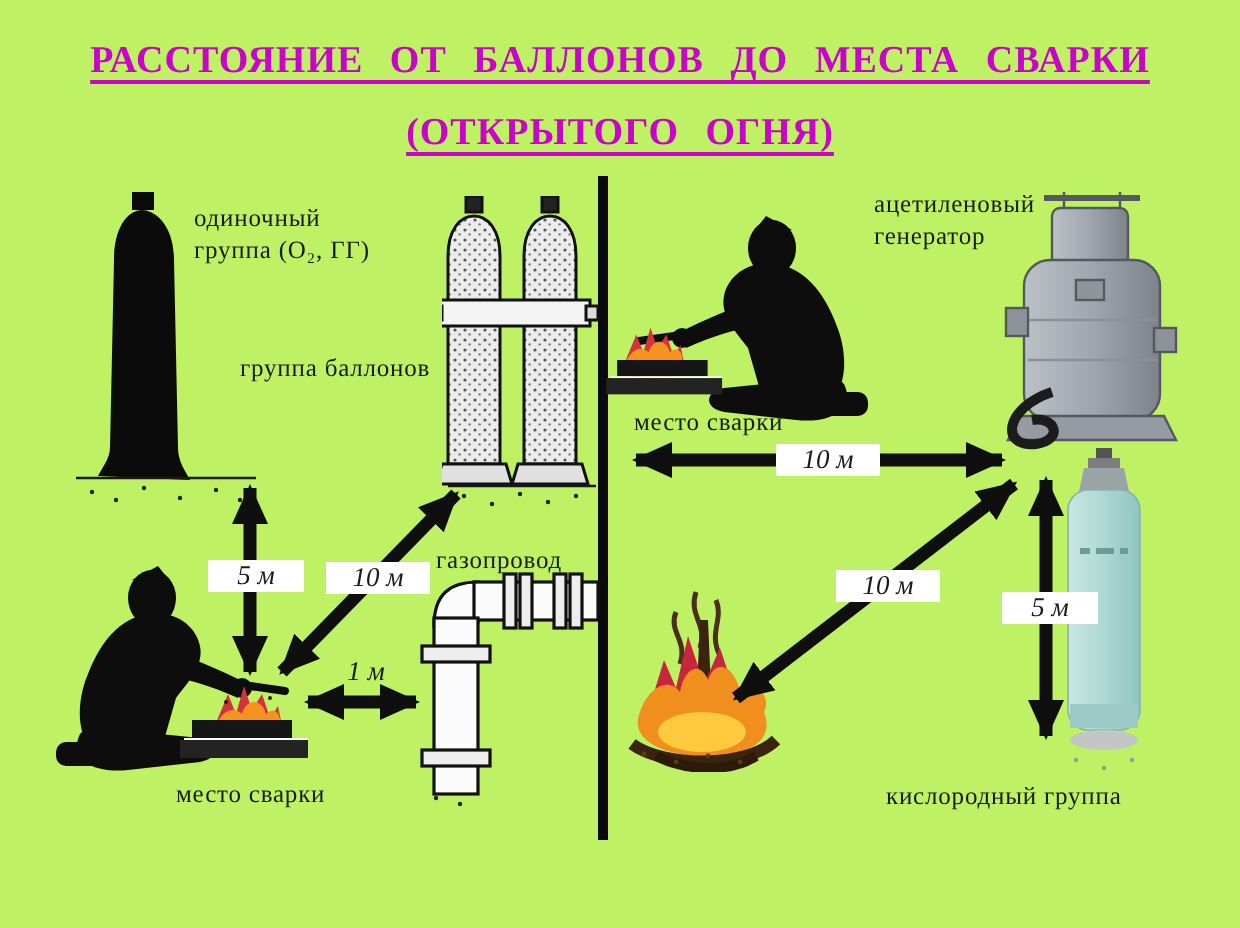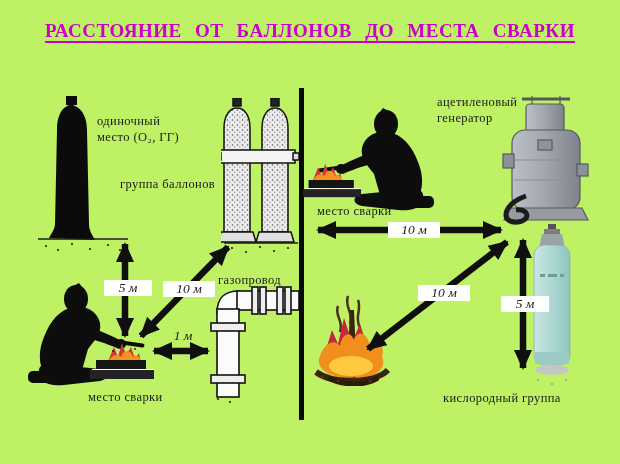--- a/index.html
+++ b/index.html
@@ -36,21 +36,21 @@
   #welder-left  { left:26px;  top:281px; }
   #flame-left   { left:105px; top:341px; }
   #slab-left    { left:90px;  top:360px; }
   #welder-right { left:306px; top:106px; transform:scaleX(-1); }
   #flame-right  { left:310px; top:162px; }
   #slab-right   { left:302px; top:180px; }
   #generator    { left:498px; top:96px;  }
   #fire         { left:314px; top:294px; }
   #oxygen       { left:529px; top:224px; }
 
-  #lbl-single   { left:97px;  top:113px; }
+  #lbl-single   { left:97px;  top:101px; }
   #lbl-group    { left:120px; top:176px; }
   #lbl-pipeline { left:218px; top:272px; }
   #lbl-weld-l   { left:88px;  top:389px; }
   #lbl-gen      { left:437px; top:94px;  }
   #lbl-weld-r   { left:317px; top:203px; }
   #lbl-fire     { left:311px; top:381px; }
   #lbl-oxygen   { left:443px; top:390px; }
 
   #d-single  { left:104px; top:280px; width:42px; }
   #d-group   { left:163px; top:281px; width:46px; }
@@ -58,20 +58,21 @@
   #d-weldgen { left:388px; top:222px; width:46px; }
   #d-fireoxy { left:418px; top:285px; width:46px; }
   #d-oxyvert { left:501px; top:296px; width:42px; }
 </style>
 </head>
 <body>
 
 <div class="canvas">
 
   <div class="title-line" id="title1"><span>РАССТОЯНИЕ  ОТ  БАЛЛОНОВ  ДО  МЕСТА  СВАРКИ</span></div>
+  <div class="title-line" id="title2"><span>(ОТКРЫТОГО  ОГНЯ)</span></div>
 
   <div class="divider"></div>
 
   <svg class="overlay" width="620" height="464">
     <defs>
       <marker id="ah" viewBox="0 0 20 18" markerWidth="20" markerHeight="18" refX="18" refY="9" orient="auto-start-reverse" markerUnits="userSpaceOnUse">
         <path d="M0,0 L20,9 L0,18 Z" fill="#0f0f0f"></path>
       </marker>
     </defs>
     <g stroke="#0f0f0f" stroke-width="6.5">
@@ -254,21 +255,21 @@
     <rect x="5" y="21" width="36" height="120" rx="10" fill="url(#ocyl)" stroke="#86b3af" stroke-width="0.8"></rect>
     <rect x="11" y="50" width="5" height="3" fill="#6f9a96"></rect>
     <rect x="19" y="50" width="9" height="3" fill="#6f9a96"></rect>
     <rect x="31" y="50" width="4" height="3" fill="#6f9a96"></rect>
     <rect x="6" y="128" width="34" height="12" fill="#9ccac6"></rect>
     <ellipse cx="23" cy="146" rx="17" ry="5" fill="#c2c7c5"></ellipse>
   </svg>
 
   <div class="lbl" id="lbl-single">
     <div>одиночный</div>
-    <div>место (О₂, ГГ)</div>
+    <div>группа (О₂, ГГ)</div>
   </div>
   <div class="lbl" id="lbl-group">группа баллонов</div>
   <div class="lbl" id="lbl-pipeline">газопровод</div>
   <div class="lbl" id="lbl-weld-l">место сварки</div>
 
   <div class="lbl" id="lbl-gen">
     <div>ацетиленовый</div>
     <div>генератор</div>
   </div>
   <div class="lbl" id="lbl-weld-r">место сварки</div>

